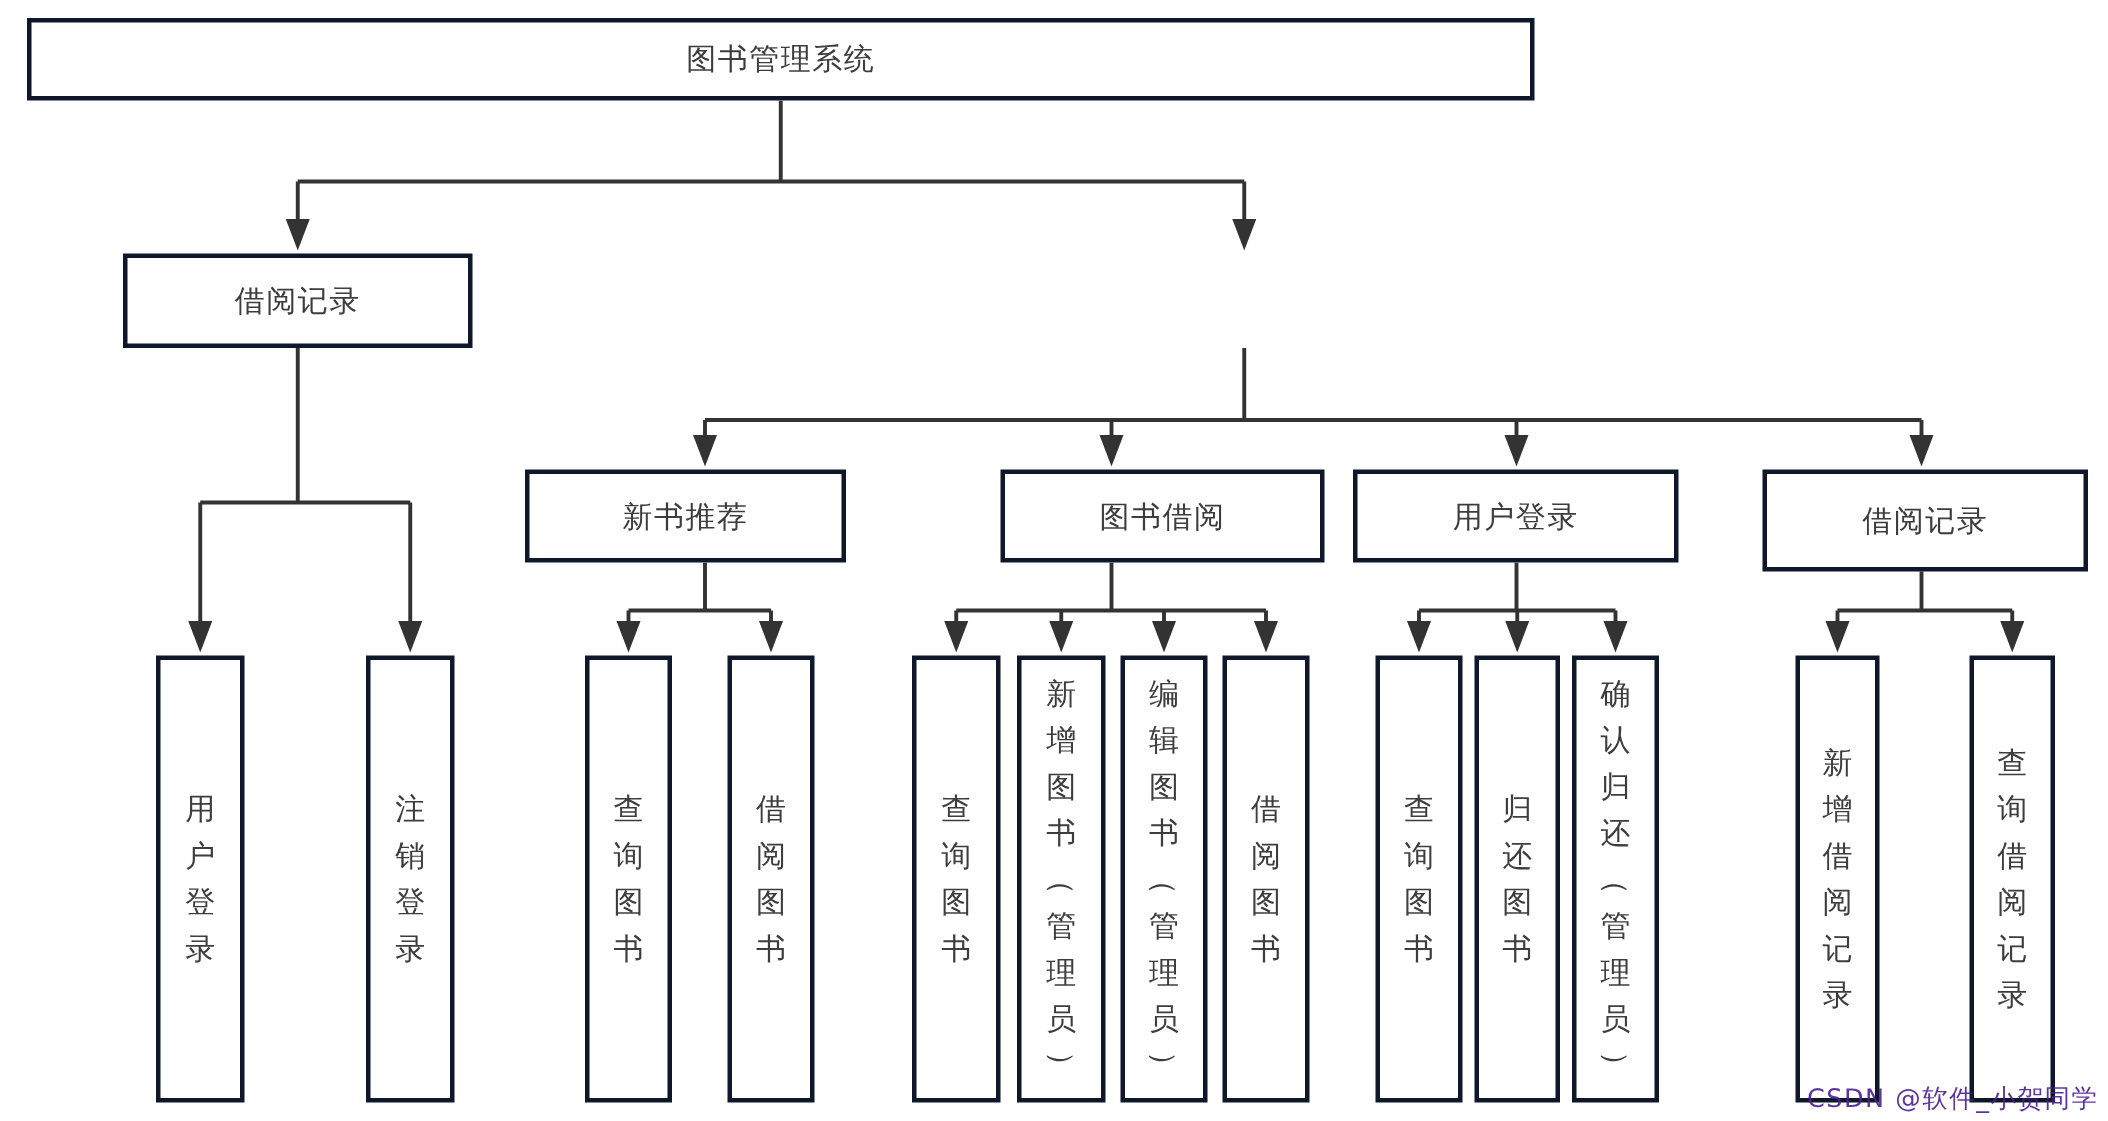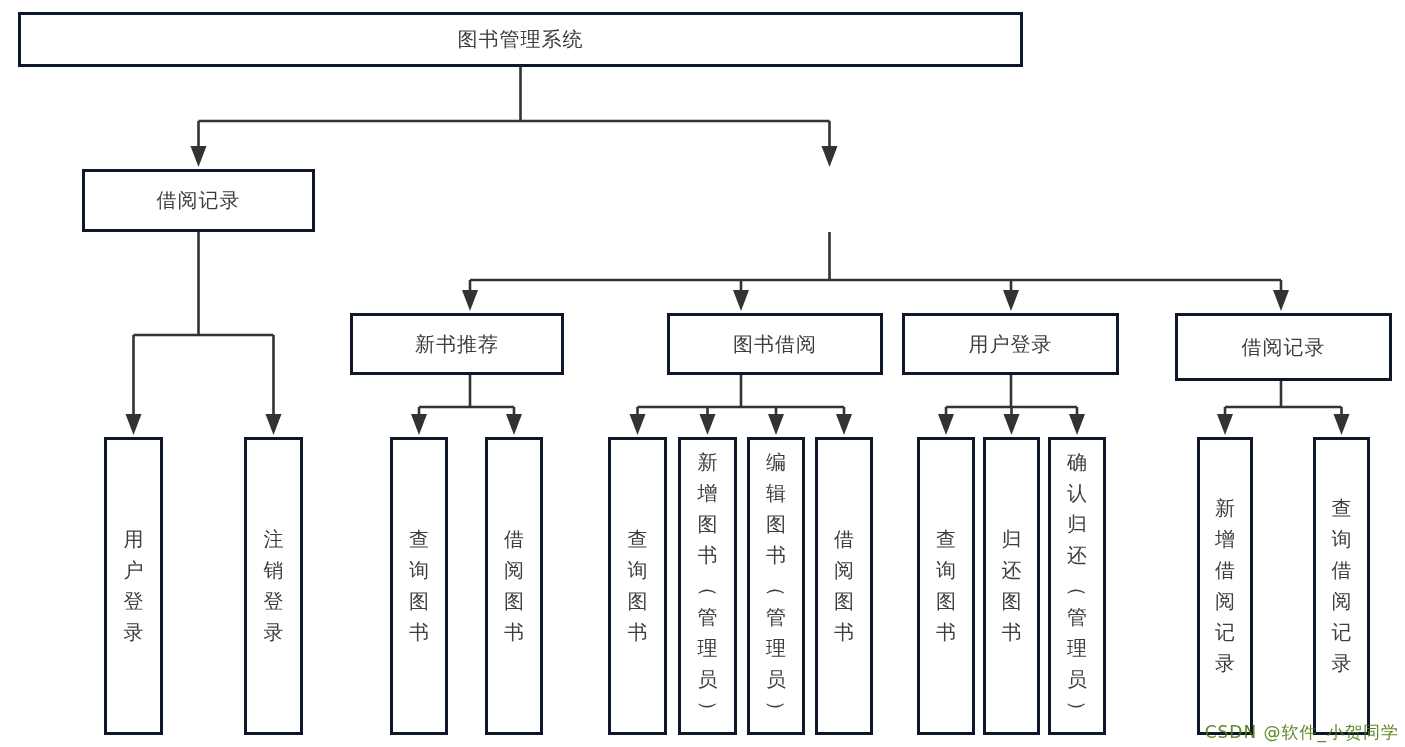--- a/index.html
+++ b/index.html
@@ -12,21 +12,21 @@
     position:absolute; box-sizing:border-box; background:#ffffff;
     border:3px solid #0f172a; color:#3d3d3d; z-index:1;
     display:flex; align-items:center; justify-content:center;
   }
   .box.h span { font-size:20px; letter-spacing:1px; white-space:nowrap; }
   .vtext { display:flex; flex-direction:column; align-items:center; }
   .vchar { display:block; font-size:20px; line-height:31px; height:31px; text-align:center; }
   .vchar.rot { transform:rotate(90deg); }
   .watermark {
     position:absolute; right:6px; bottom:3px; z-index:5;
-    font-size:17px; letter-spacing:1px; color:#4d7c0f; opacity:.9; white-space:nowrap;
+    font-size:17px; letter-spacing:1px; color:#4c1d95; opacity:.9; white-space:nowrap;
   }
 </style>
 </head>
 <body>
 
 <div class="stage">
 
   <svg class="wires" width="1405" height="747" viewBox="0 0 1405 747">
     <g stroke="#333333" stroke-width="2.6" fill="none">
       <path d="M520.5 67 V121 M198.5 121 H829.5 M198.5 121 V149 M829.5 121 V149"></path>

